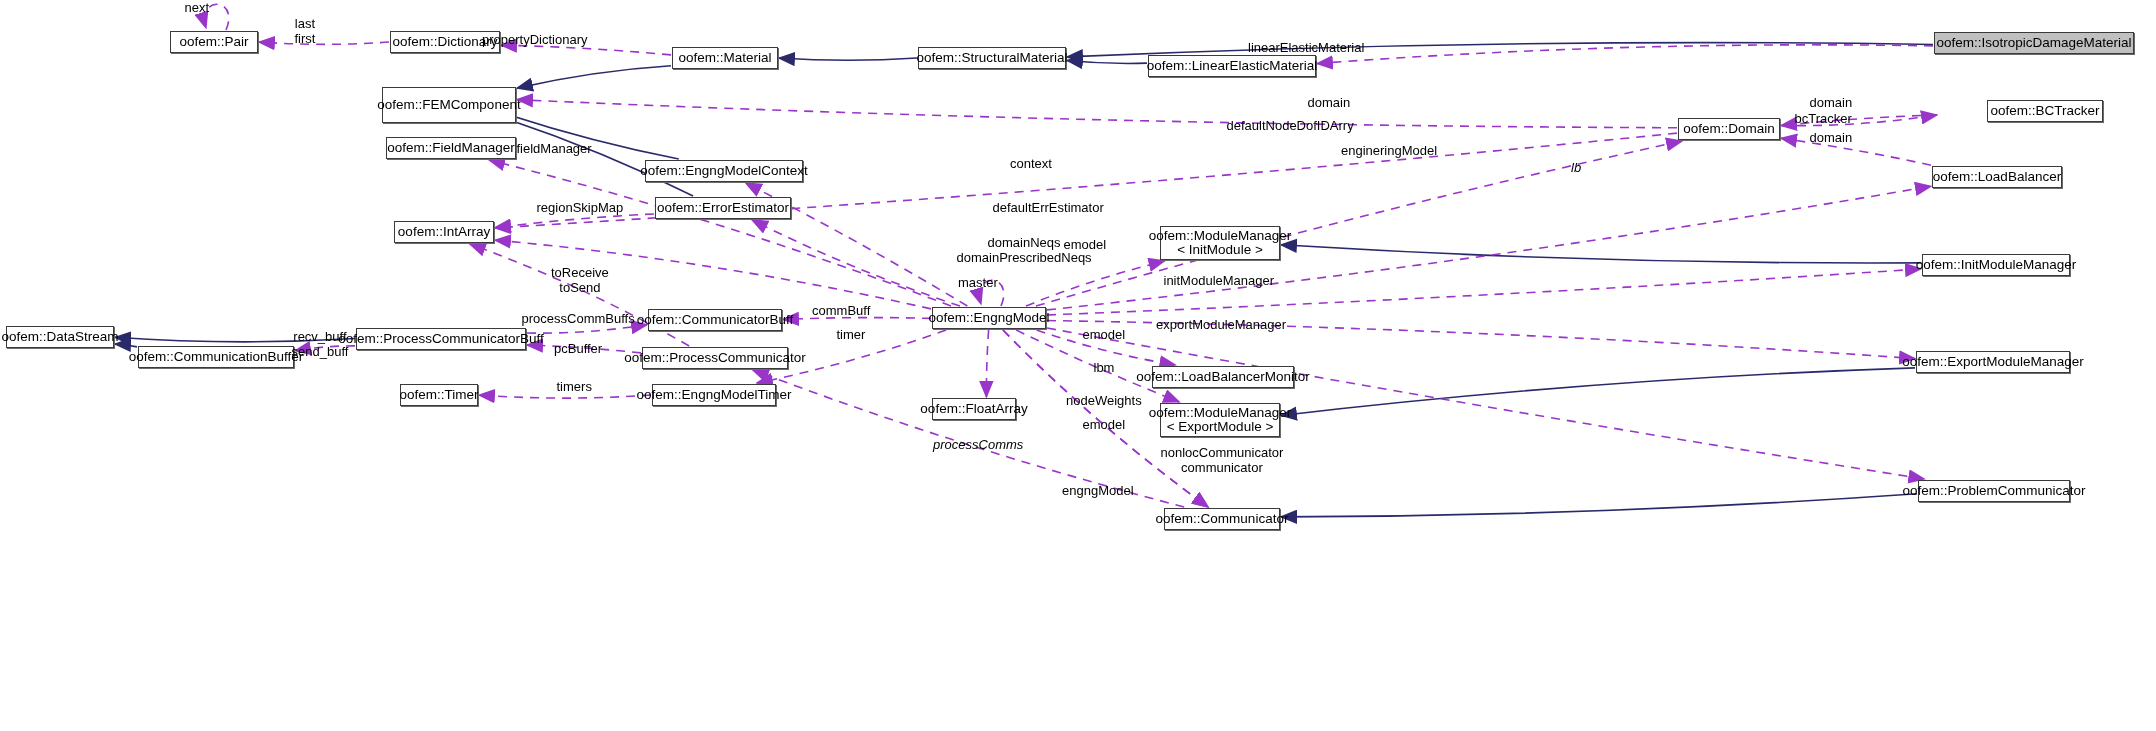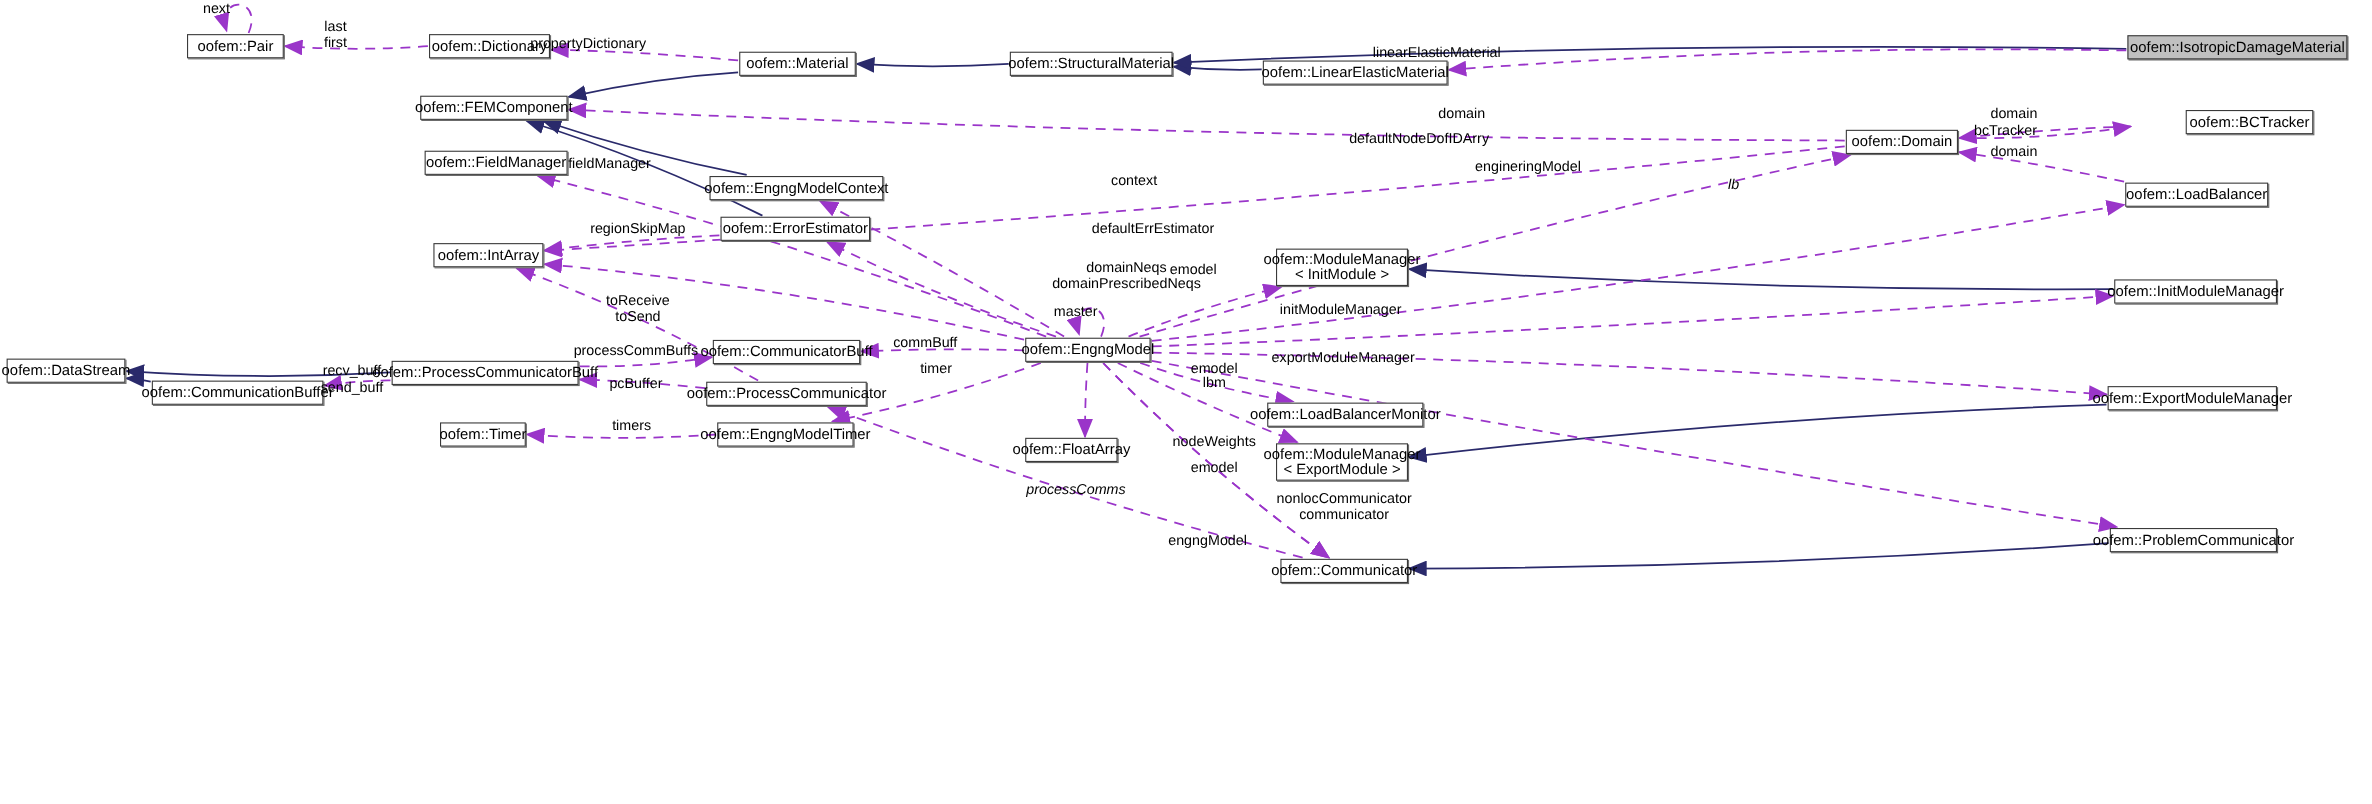--- a/index.html
+++ b/index.html
@@ -134,21 +134,21 @@
       </div>
       <div class="node" style="left: 918px; top: 47px; width: 148px; height: 22px;">
         <span>oofem::StructuralMaterial</span>
       </div>
       <div class="node" style="left: 1148px; top: 55px; width: 168px; height: 22px;">
         <span>oofem::LinearElasticMaterial</span>
       </div>
       <div class="node highlight" style="left: 1934px; top: 32px; width: 200px; height: 22px;">
         <span>oofem::IsotropicDamageMaterial</span>
       </div>
-      <div class="node" style="left: 382px; top: 87px; width: 134px; height: 22px;">
+      <div class="node" style="left: 382px; top: 87px; width: 134px; height: 36px;">
         <span>oofem::FEMComponent</span>
       </div>
       <div class="node" style="left: 1987px; top: 100px; width: 116px; height: 22px;">
         <span>oofem::BCTracker</span>
       </div>
       <div class="node" style="left: 1678px; top: 118px; width: 102px; height: 22px;">
         <span>oofem::Domain</span>
       </div>
       <div class="node" style="left: 386px; top: 137px; width: 130px; height: 22px;">
         <span>oofem::FieldManager</span>
@@ -249,21 +249,21 @@
       <div class="edge-label" style="left: 812px; top: 304px;">commBuff</div>
       <div class="edge-label" style="left: 521.5px; top: 312px;">processCommBuffs</div>
       <div class="edge-label" style="left: 1156px; top: 318px;">exportModuleManager</div>
       <div class="edge-label" style="left: 1082.5px; top: 328px;">emodel</div>
       <div class="edge-label" style="left: 291.5px; top: 330px;">
         <div>recv_buff</div>
         <div>send_buff</div>
       </div>
       <div class="edge-label" style="left: 836.5px; top: 328px;">timer</div>
       <div class="edge-label" style="left: 554px; top: 342px;">pcBuffer</div>
-      <div class="edge-label" style="left: 1093.5px; top: 341px; text-align: center;">lbm</div>
+      <div class="edge-label" style="left: 1093.5px; top: 361px; text-align: center;">lbm</div>
       <div class="edge-label" style="left: 556.5px; top: 380px;">timers</div>
       <div class="edge-label" style="left: 1066px; top: 394px;">nodeWeights</div>
       <div class="edge-label" style="left: 1082.5px; top: 418px;">emodel</div>
       <div class="edge-label" style="left: 933px; top: 438px; font-style: italic;">processComms</div>
       <div class="edge-label" style="left: 1160.5px; top: 446px;">
         <div>nonlocCommunicator</div>
         <div>communicator</div>
       </div>
       <div class="edge-label" style="left: 1062px; top: 484px;">engngModel</div>
     </div>

